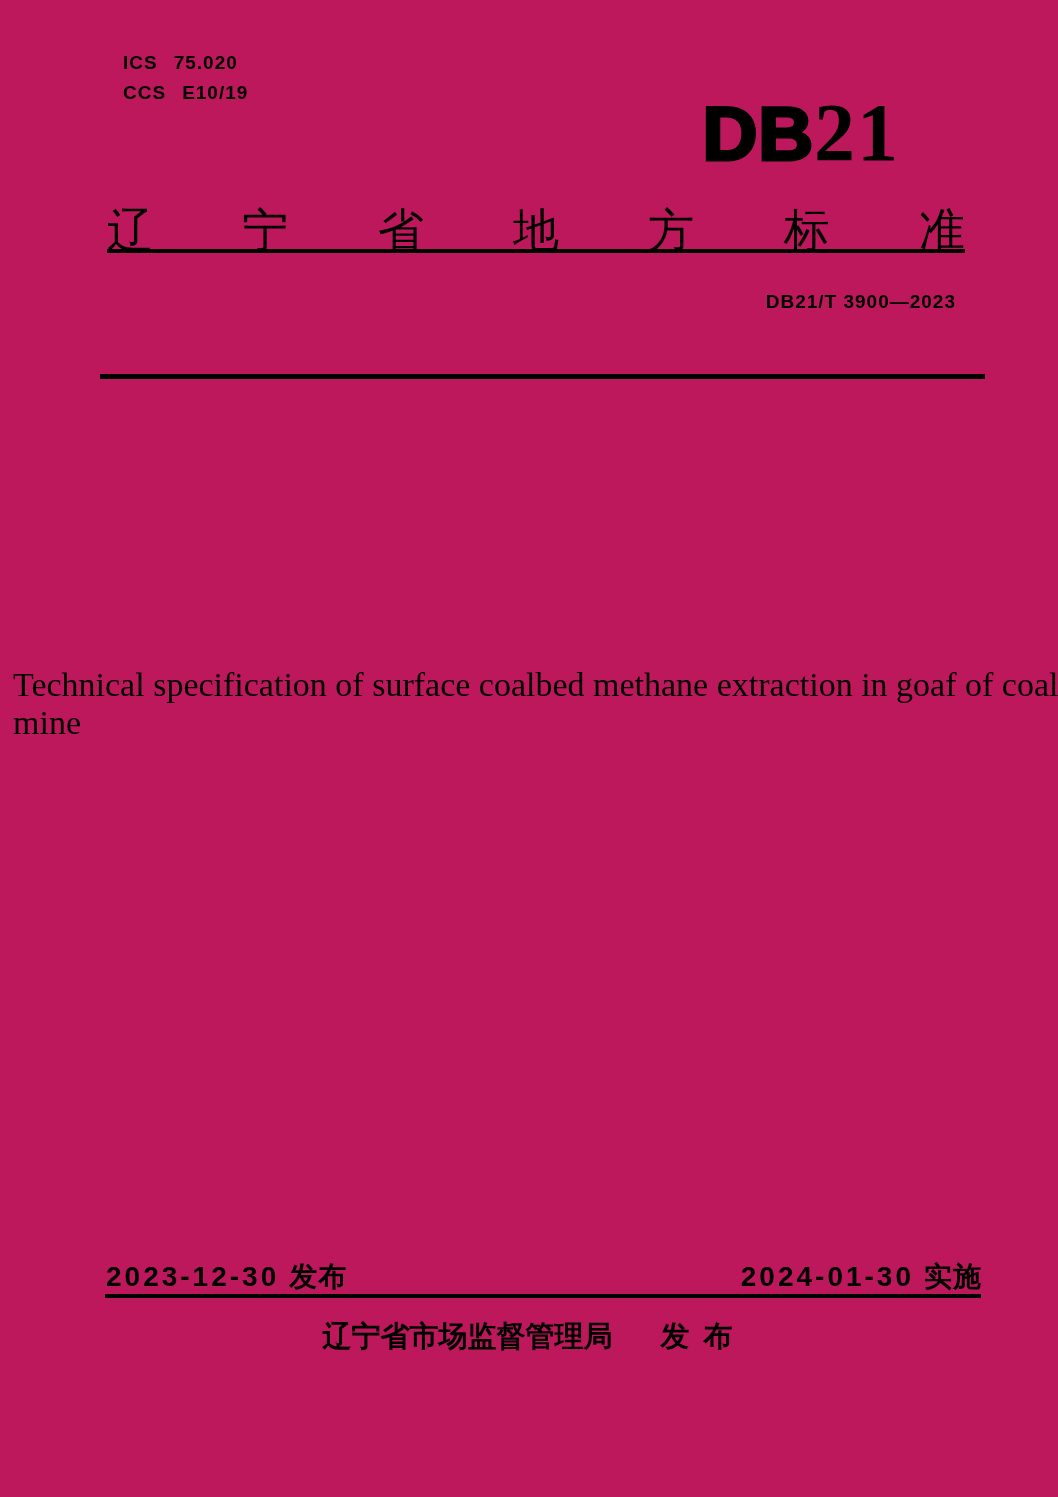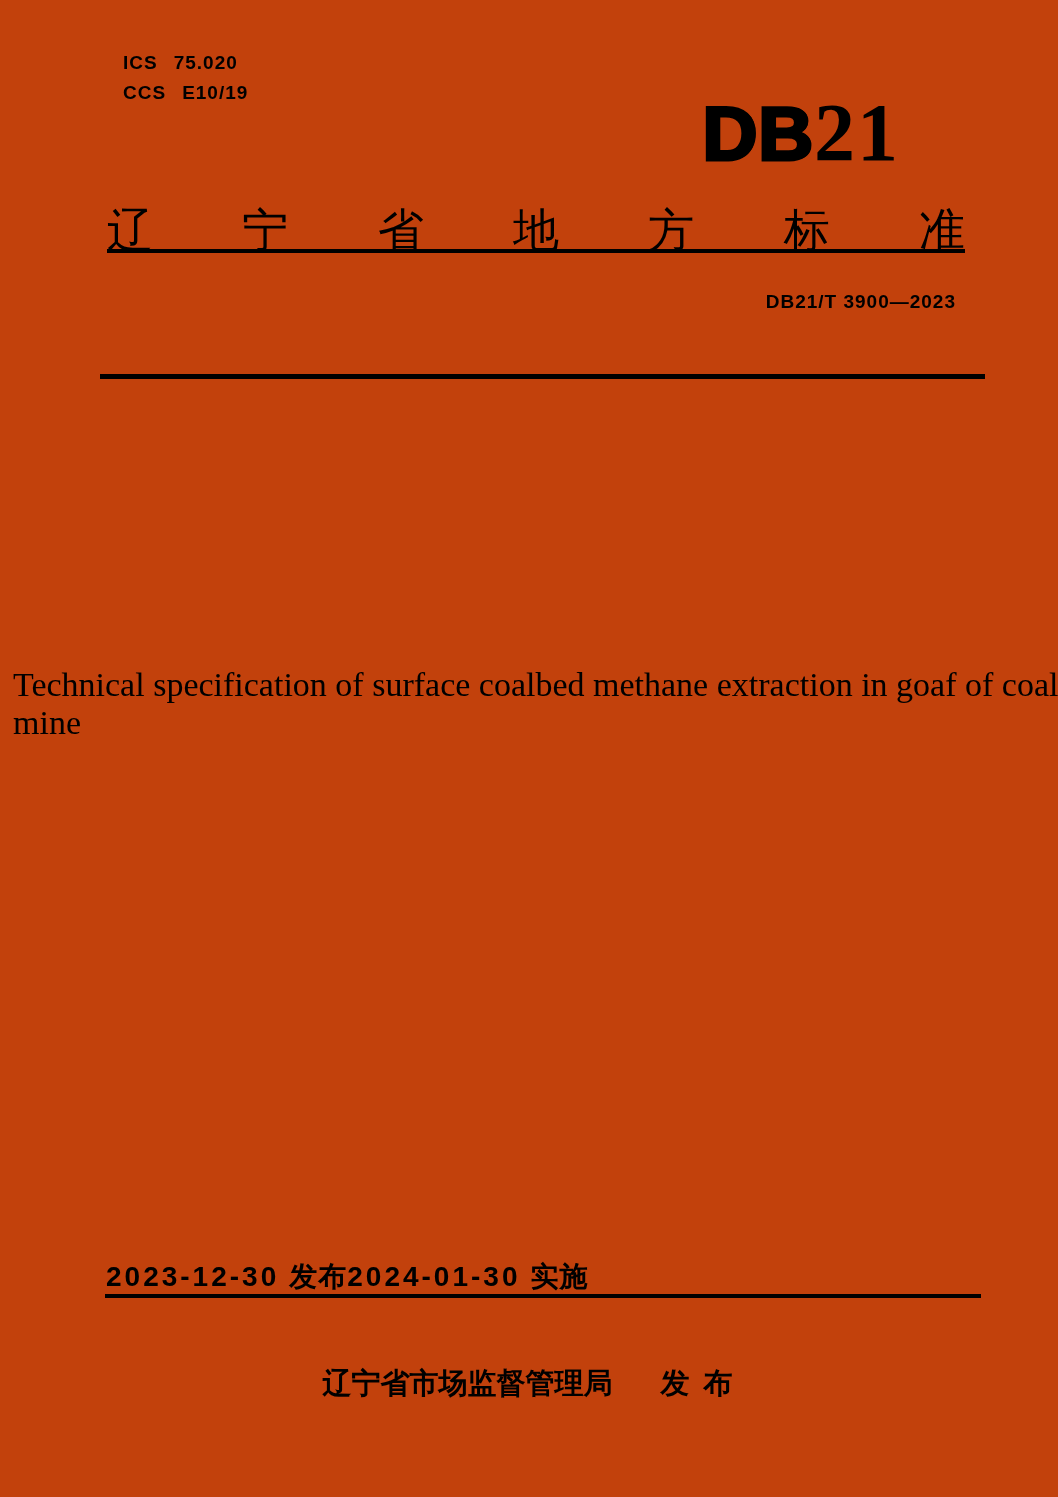--- a/index.html
+++ b/index.html
@@ -2,21 +2,21 @@
 <html><head>
 <meta charset="utf-8">
 <style>
   * { margin: 0; padding: 0; box-sizing: border-box; }
   html, body { background: #e8e8e8; }
   body { display: flex; justify-content: center; }
   .page {
     position: relative;
     width: 1058px;
     height: 1497px;
-    background: #c2410c;
+    background: #be185d;
     color: #000000;
     font-family: "Liberation Sans", sans-serif;
     overflow: hidden;
   }
 
   
   .codes {
     position: absolute;
     left: 123px;
     top: 48px;
@@ -101,31 +101,32 @@
     font-weight: 400;
   }
 
   
   .dates-row {
     position: absolute;
     left: 106px;
     right: 76px;
     top: 1258px;
     display: flex;
+    justify-content: space-between;
     font-size: 28px;
     font-weight: 700;
   }
   .date-value { letter-spacing: 3px; }
   .date-label { margin-left: 10px; letter-spacing: 1px; }
 
   
   .publisher-line {
     position: absolute;
     left: 0;
-    top: 1364px;
+    top: 1317px;
     width: 100%;
     text-align: center;
     font-size: 29px;
     font-weight: 700;
     white-space: nowrap;
   }
   .publish-label { margin-left: 48px; letter-spacing: 3px; }
 </style>
 </head>
 <body>

